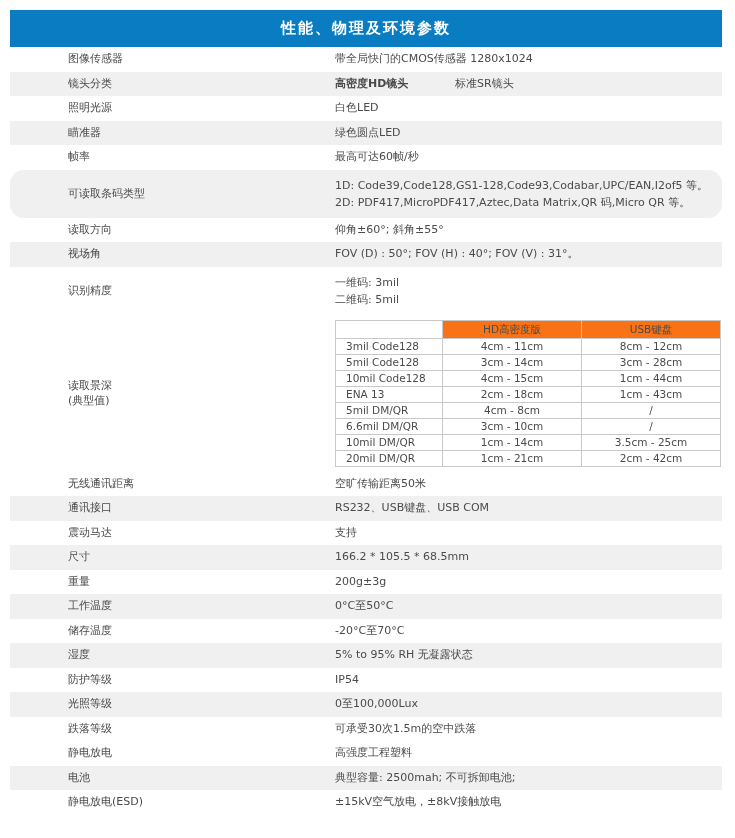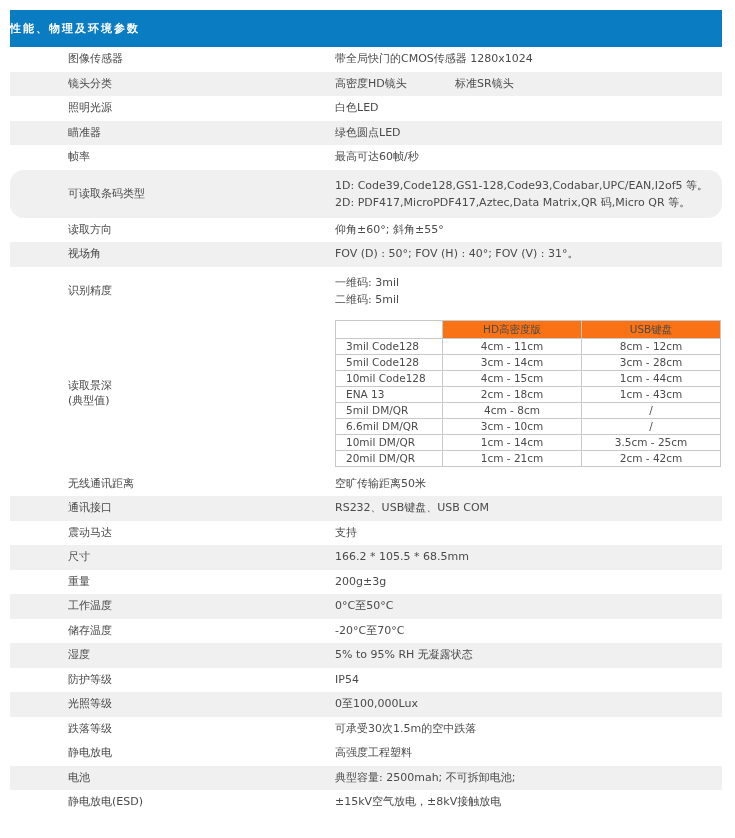--- a/index.html
+++ b/index.html
@@ -3,37 +3,37 @@
 <meta charset="utf-8">
 <style>
   html,body{margin:0;padding:0;}
   body{
     width:735px;height:838px;background:#ffffff;
     font-family:"DejaVu Sans","Liberation Sans",sans-serif;
     overflow:hidden;
   }
   .page{padding:10px 13px 0 10px;}
   .section-header{
-    height:37px;display:flex;align-items:center;
-    color:#ffffff;font-size:11px;font-weight:bold;letter-spacing:2px;
+    height:37px;display:flex;align-items:center;justify-content:center;
+    color:#ffffff;font-size:15px;font-weight:bold;letter-spacing:2px;
   }
   .spec-table{width:100%;}
   .row{
     display:flex;align-items:center;min-height:24.5px;
     color:#4a4a4a;font-size:11px;
   }
   .row.shaded{background:#f0f0f0;}
   .row .label{
     width:267px;padding-left:58px;flex-shrink:0;box-sizing:content-box;
     line-height:14px;
   }
   .row .values{line-height:14px;}
   .row.multi{padding:7px 0;border-radius:14px;}
   .row.multi .values div{line-height:17px;}
-  .values.dual span:first-child{display:inline-block;width:120px;}
+  .values.dual span:first-child{display:inline-block;width:120px;font-weight:bold;}
   
   .row.dof{align-items:center;padding:5px 0;}
   .dof-label div{line-height:15px;}
   .dof-table{
     border-collapse:collapse;table-layout:fixed;width:368px;
     font-size:10.5px;color:#4a4a4a;
   }
   .dof-table th,.dof-table td{
     border:1px solid #c9c9c9;padding:1px 4px;text-align:center;
     height:13px;line-height:12px;font-weight:normal;overflow:hidden;

